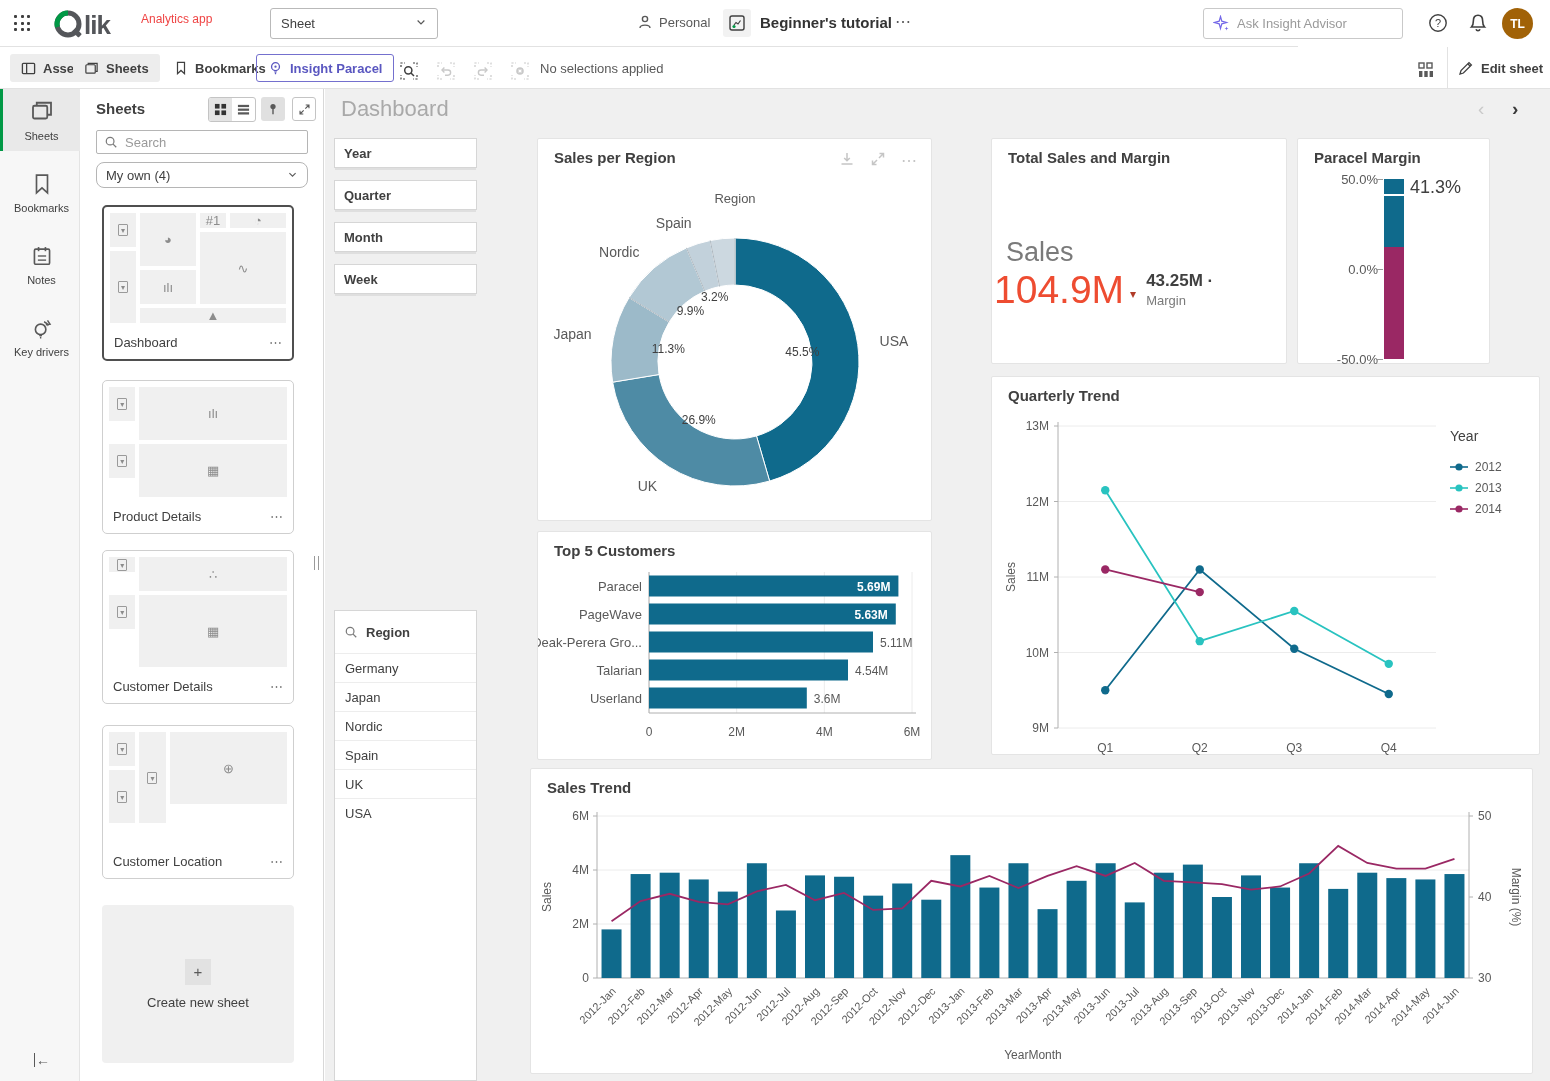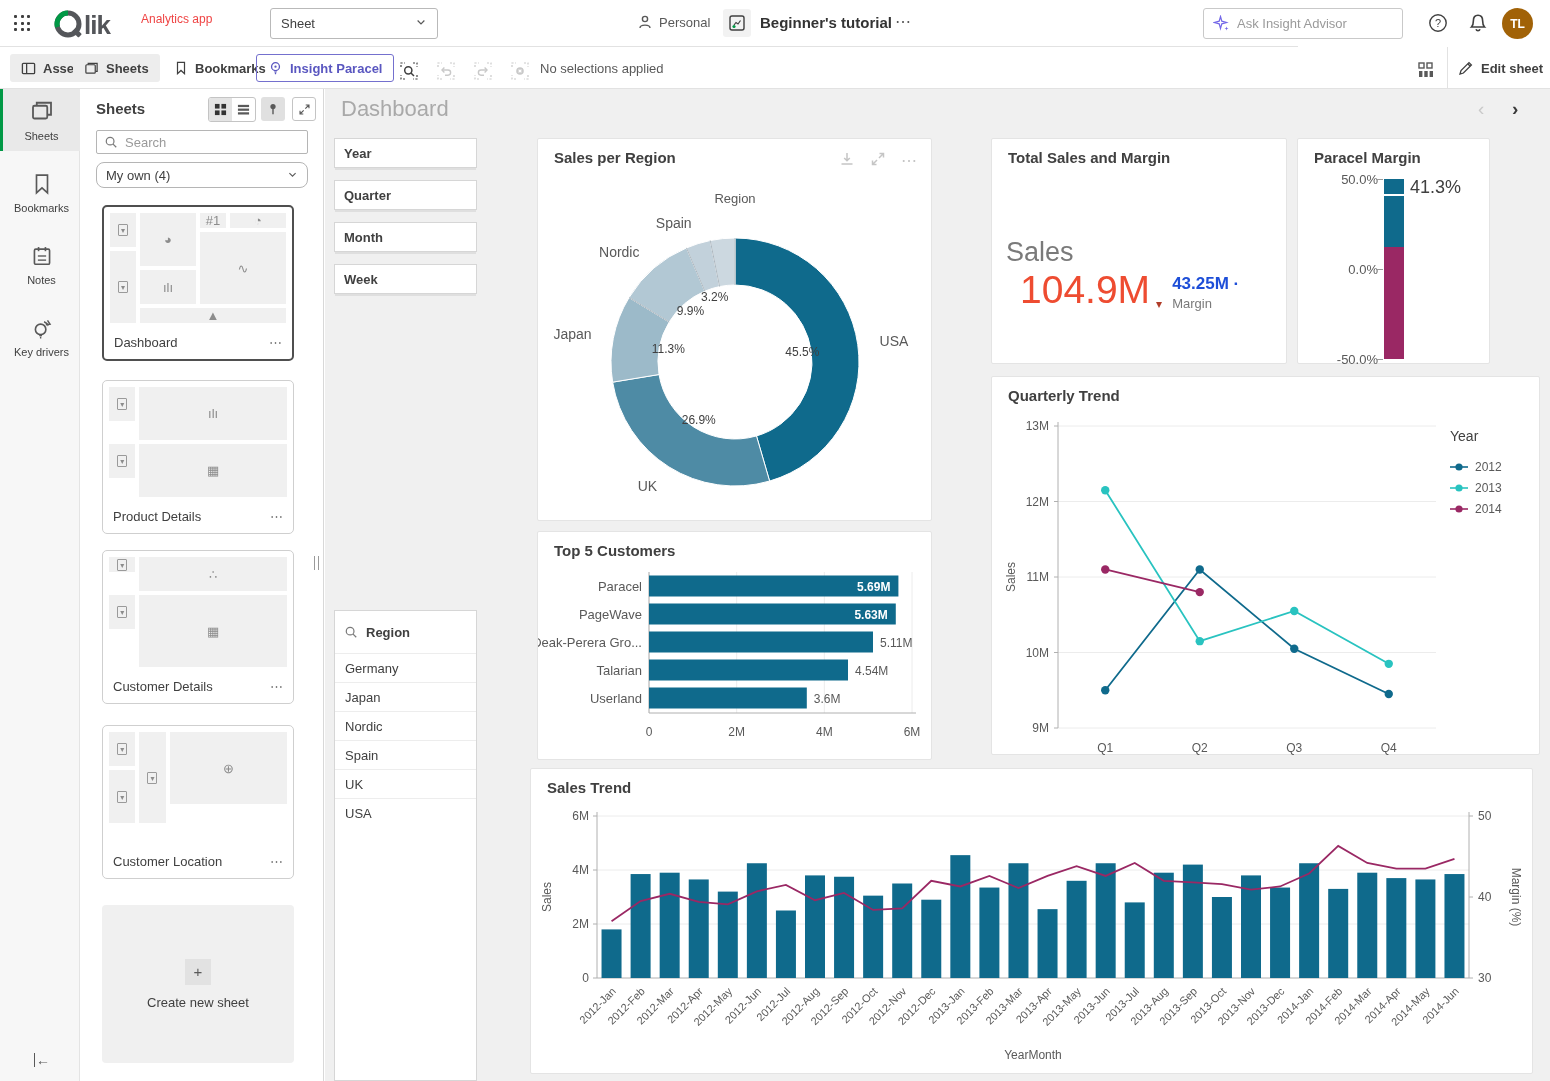--- a/index.html
+++ b/index.html
@@ -110,21 +110,21 @@
   .regionrow { height:29px; display:flex; align-items:center; padding:0 10px; font-size:13px; color:#404040;
                border-top:1px solid #ededed; cursor:pointer; }
 
   .card { position:absolute; background:#fff; border:1px solid #e4e4e4; border-radius:2px; }
   .card-title { position:absolute; left:16px; top:10px; font-size:15px; font-weight:700; color:#404040; }
   .hovericons { position:absolute; right:14px; top:12px; display:flex; gap:15px; color:#c5c5c5; }
   .hovericons span { cursor:pointer; }
 
   
   .kpi-label { position:absolute; left:14px; top:98px; font-size:27px; color:#7a7a7a; }
-  .kpi-row { position:absolute; left:28px; top:130px; display:flex; align-items:flex-end; }
+  .kpi-row { position:absolute; left:2px; top:130px; display:flex; align-items:flex-start; }
   .kpi-value { font-size:39px; font-weight:500; line-height:42px; }
   .kpi-tri { font-size:12px; margin:18px 4px 0 6px; }
   .kpi-sub { margin-left:6px; margin-top:2px; }
   .kpi-sub .v { font-size:17px; font-weight:600; }
   .kpi-sub .m { font-size:13px; color:#7a7a7a; margin-top:2px; }
 
   
   .gauge-tick { position:absolute; font-size:13px; color:#595959; text-align:right; width:52px; }
   .gauge-bar { position:absolute; width:20px; overflow:hidden; }
   .gauge-val { position:absolute; font-size:18px; color:#404040; }
@@ -514,21 +514,21 @@
       </svg>
   </div>
 
   <div class="card" style="left:991px;top:138px;width:296px;height:226px">
     <div class="card-title">Total Sales and Margin</div>
     <div class="kpi-label">Sales</div>
     <div class="kpi-row">
       <span class="kpi-value" style="color:#ee4c31">104.9M</span>
       <span class="kpi-tri" style="color:#b03c28">▾</span>
       <span class="kpi-sub">
-        <div class="v" style="color:#1d4ed8">43.25M ·</div>
+        <div class="v" style="color:#404040">43.25M ·</div>
         <div class="m">Margin</div>
       </span>
     </div>
   </div>
 
   <div class="card" style="left:1297px;top:138px;width:193px;height:226px">
     <div class="card-title">Paracel Margin</div>
     <div id="gauge" style="position:absolute;left:0;top:0;width:193px;height:226px">
         <div class="gauge-tick" style="left: 28px; top: 33px;">50.0%</div>
         <div class="gtickline" style="left: 79px; top: 40px;"></div>

